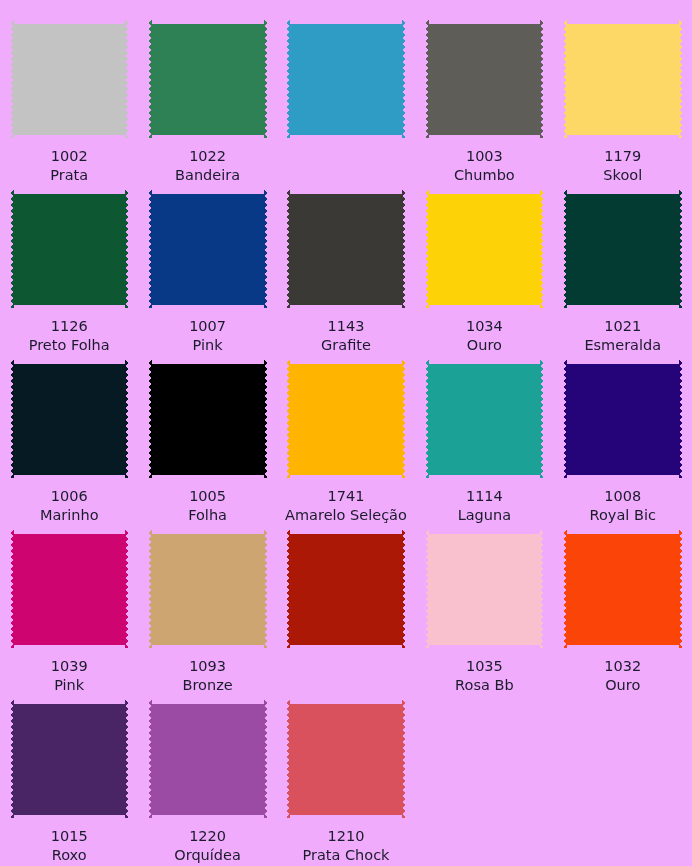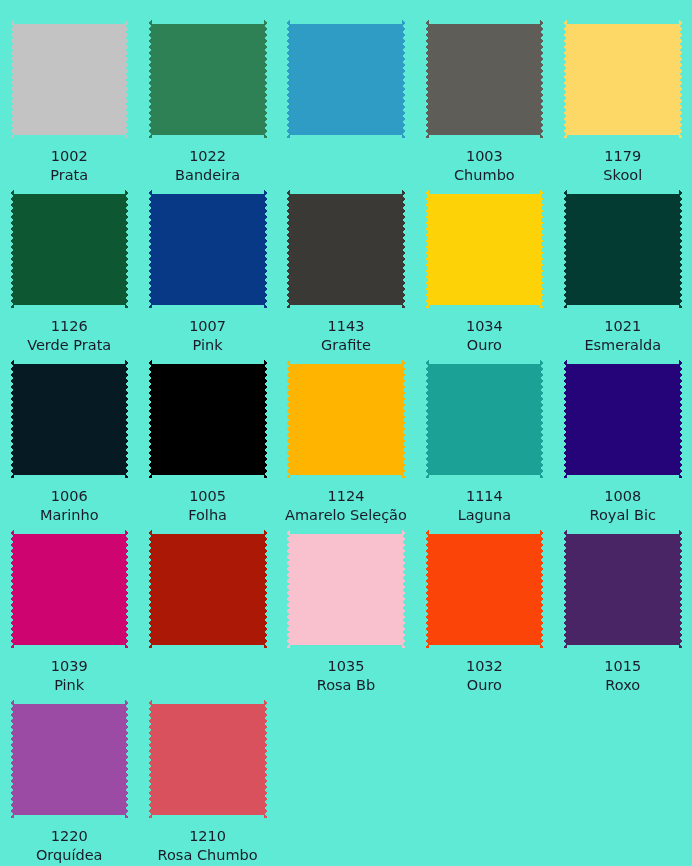--- a/index.html
+++ b/index.html
@@ -73,21 +73,21 @@
     line-height: 19px;
     white-space: nowrap;
   }
 
   .chip-code { }
   .chip-name { }
 </style>
 </head>
 <body>
 
-<div id="swatch-grid" style="background: #5eead4; color: rgb(27, 27, 43);">
+<div id="swatch-grid" style="background: #f0abfc; color: rgb(27, 27, 43);">
     <div class="swatch-cell">
       <div class="chip-wrap">
         <div class="chip" style="background: rgb(195, 195, 195);"></div>
       </div>
       <div class="chip-labels">
         <div class="chip-code">1002</div>
         <div class="chip-name">Prata</div>
       </div>
     </div>
     <div class="swatch-cell">
@@ -121,21 +121,21 @@
         <div class="chip-code">1179</div>
         <div class="chip-name">Skool</div>
       </div>
     </div>
     <div class="swatch-cell">
       <div class="chip-wrap">
         <div class="chip" style="background: rgb(14, 87, 51);"></div>
       </div>
       <div class="chip-labels">
         <div class="chip-code">1126</div>
-        <div class="chip-name">Verde Prata</div>
+        <div class="chip-name">Preto Folha</div>
       </div>
     </div>
     <div class="swatch-cell">
       <div class="chip-wrap">
         <div class="chip" style="background: rgb(7, 57, 134);"></div>
       </div>
       <div class="chip-labels">
         <div class="chip-code">1007</div>
         <div class="chip-name">Pink</div>
       </div>
@@ -183,21 +183,21 @@
       <div class="chip-labels">
         <div class="chip-code">1005</div>
         <div class="chip-name">Folha</div>
       </div>
     </div>
     <div class="swatch-cell">
       <div class="chip-wrap">
         <div class="chip" style="background: rgb(255, 180, 0);"></div>
       </div>
       <div class="chip-labels">
-        <div class="chip-code">1124</div>
+        <div class="chip-code">1741</div>
         <div class="chip-name">Amarelo Seleção</div>
       </div>
     </div>
     <div class="swatch-cell">
       <div class="chip-wrap">
         <div class="chip" style="background: rgb(27, 161, 149);"></div>
       </div>
       <div class="chip-labels">
         <div class="chip-code">1114</div>
         <div class="chip-name">Laguna</div>
@@ -216,20 +216,29 @@
       <div class="chip-wrap">
         <div class="chip" style="background: rgb(206, 5, 113);"></div>
       </div>
       <div class="chip-labels">
         <div class="chip-code">1039</div>
         <div class="chip-name">Pink</div>
       </div>
     </div>
     <div class="swatch-cell">
       <div class="chip-wrap">
+        <div class="chip" style="background: rgb(205, 165, 113);"></div>
+      </div>
+      <div class="chip-labels">
+        <div class="chip-code">1093</div>
+        <div class="chip-name">Bronze</div>
+      </div>
+    </div>
+    <div class="swatch-cell">
+      <div class="chip-wrap">
         <div class="chip" style="background: rgb(171, 24, 6);"></div>
       </div>
     </div>
     <div class="swatch-cell">
       <div class="chip-wrap">
         <div class="chip" style="background: rgb(248, 193, 205);"></div>
       </div>
       <div class="chip-labels">
         <div class="chip-code">1035</div>
         <div class="chip-name">Rosa Bb</div>
@@ -261,16 +270,16 @@
         <div class="chip-code">1220</div>
         <div class="chip-name">Orquídea</div>
       </div>
     </div>
     <div class="swatch-cell">
       <div class="chip-wrap">
         <div class="chip" style="background: rgb(217, 81, 93);"></div>
       </div>
       <div class="chip-labels">
         <div class="chip-code">1210</div>
-        <div class="chip-name">Rosa Chumbo</div>
+        <div class="chip-name">Prata Chock</div>
       </div>
     </div>
   </div>
 
 </body></html>

